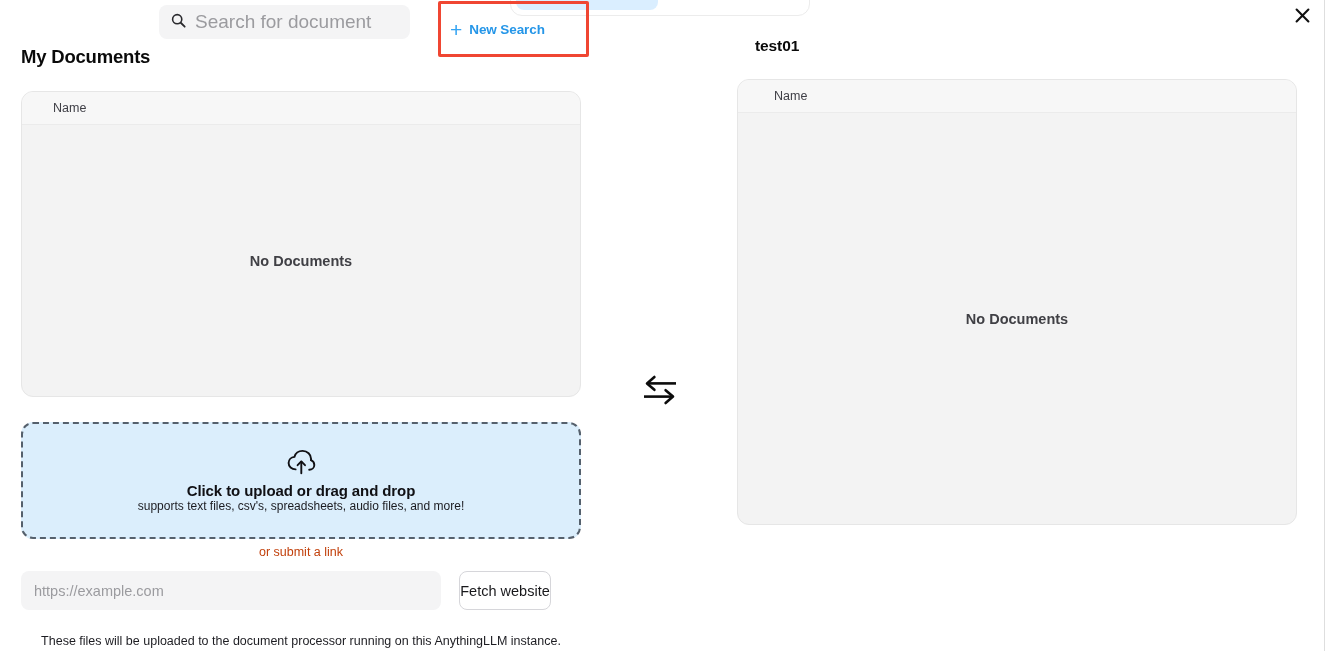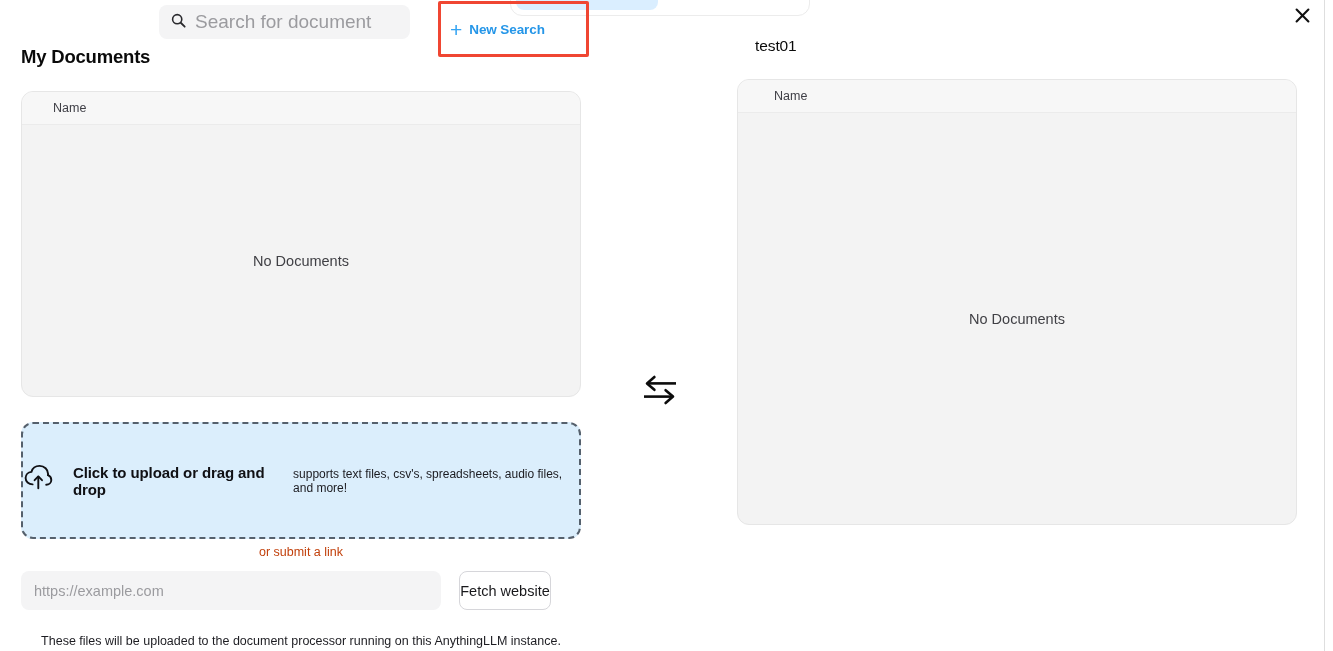--- a/index.html
+++ b/index.html
@@ -195,41 +195,42 @@
   .doc-card.right .doc-card-head { padding-left: 36px; }
   .col-name {
     font-size: 12.5px;
     color: #3f3f46;
   }
   .doc-card-body {
     height: calc(100% - 33px);
     display: flex;
     align-items: center;
     justify-content: center;
+    font-weight: bold;
   }
   .empty-text {
     font-size: 14.5px;
     color: #404045;
   }
 
   
   .dropzone {
     position: absolute;
     left: 21px;
     top: 422px;
     width: 560px;
     height: 117px;
     background: #dbeefc;
     border: 2px dashed #55606c;
     border-radius: 12px;
     display: flex;
-    flex-direction: row;
+    flex-direction: column;
     align-items: center;
     justify-content: center;
-    gap: 20px;
+    gap: 0;
     cursor: pointer;
   }
   .dropzone .cloud { margin-bottom: 3px; }
   .dz-main {
     font-size: 15px;
     font-weight: 700;
     color: #101014;
     letter-spacing: -0.1px;
   }
   .dz-sub {
@@ -292,21 +293,21 @@
     color: #1d1d22;
     white-space: nowrap;
   }
 
   
   .right-title {
     position: absolute;
     left: 755px;
     top: 37px;
     font-size: 15.5px;
-    font-weight: 400;
+    font-weight: 700;
     letter-spacing: -0.1px;
     color: #0a0a0a;
   }
 
   
   .transfer-icon {
     position: absolute;
     left: 640px;
     top: 372px;
     width: 40px;

